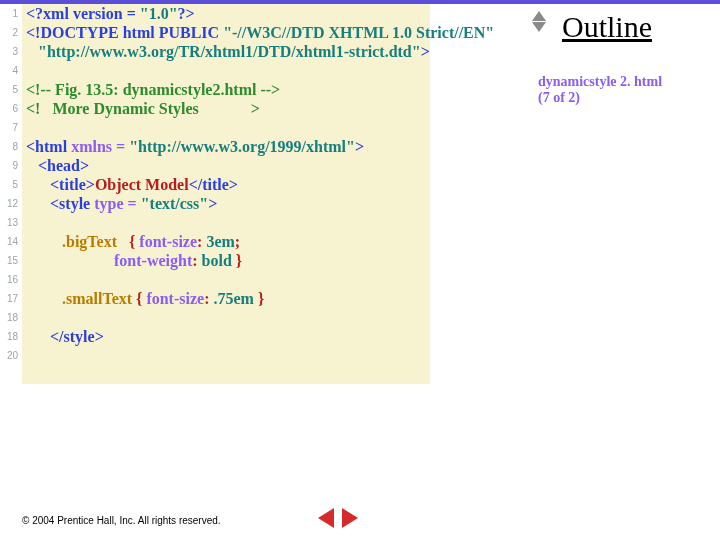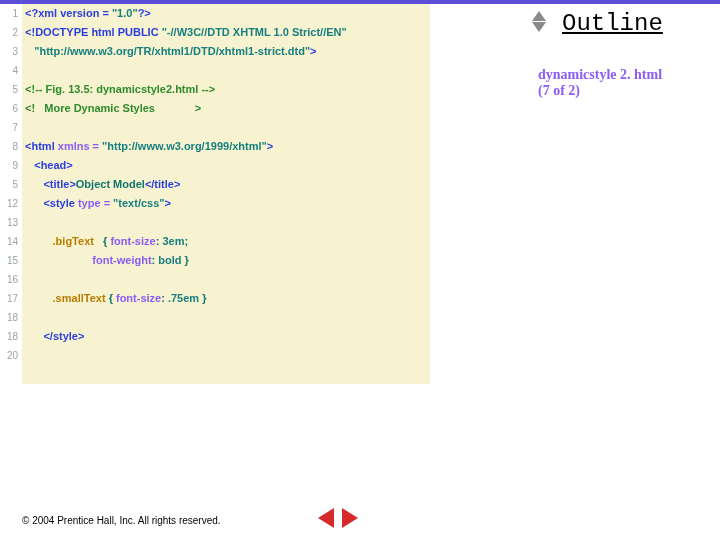--- a/index.html
+++ b/index.html
@@ -3,33 +3,33 @@
 <meta charset="utf-8">
 <style>
   html,body{margin:0;padding:0;width:720px;height:540px;background:#fff;font-family:Arial,Helvetica,sans-serif;overflow:hidden}
   .page{position:relative;width:720px;height:540px}
   .topbar{position:absolute;left:0;top:0;width:720px;height:4px;background:#5b4fd9}
   .codearea{position:absolute;left:0;top:4px;width:430px;height:380px;background:#f7f2cf}
   .gutter{position:absolute;left:0;top:0;width:22px;height:380px;background:#fff}
   .code{position:absolute;left:0;top:0;width:428px}
   .line{height:19px;line-height:19px;white-space:nowrap;font-size:0}
   .lnum{display:inline-block;width:22px;text-align:right;color:#9aa4aa;font-family:Arial,Helvetica,sans-serif;font-size:10px;padding-right:4px;box-sizing:border-box;vertical-align:middle}
-  .tok{display:inline-block;vertical-align:middle;font-family:Liberation Sans, sans-serif;font-weight:bold;font-size:11px;letter-spacing:0px;white-space:pre}
+  .tok{display:inline-block;vertical-align:middle;font-family:Liberation Serif, serif;font-weight:bold;font-size:16px;letter-spacing:0px;white-space:pre}
   .c-comment{color:#2e8b2e}
   .c-tag{color:#2a3fe0}
   .c-attr{color:#8b5cf6}
   .c-str{color:#157f7f}
-  .c-plain{color:#0f766e}
+  .c-plain{color:#b91c1c}
   .c-sel{color:#b87d00}
   .sidebar{position:absolute;right:12px;top:8px;width:170px}
   .nav{position:absolute;left:-6px;top:2px}
   .triangle-up,.triangle-down{width:0;height:0;border-left:7px solid transparent;border-right:7px solid transparent;margin:1px 0;cursor:pointer}
   .triangle-up{border-bottom:10px solid #8a8a8a}
   .triangle-down{border-top:10px solid #8a8a8a}
-  .outline{font-family:Liberation Mono, monospace;font-size:24px;text-decoration:underline;color:#000;margin-left:24px;margin-top:2px}
+  .outline{font-family:Liberation Serif, serif;font-size:30px;text-decoration:underline;color:#000;margin-left:24px;margin-top:2px}
   .filelabel{margin-top:30px;font-family:"Times New Roman",serif;font-weight:bold;font-size:14px;color:#8b5cf6}
   .footer{position:absolute;left:22px;bottom:14px;font-size:10px;color:#000}
   .copy{font-family:Arial,Helvetica,sans-serif}
   .pager{position:absolute;left:316px;bottom:8px}
   .tri-l,.tri-r{display:inline-block;width:0;height:0;border-top:10px solid transparent;border-bottom:10px solid transparent;margin:0 2px;cursor:pointer}
   .tri-l{border-right:16px solid #d62a2a}
   .tri-r{border-left:16px solid #d62a2a}
 </style>
 </head>
 <body>

